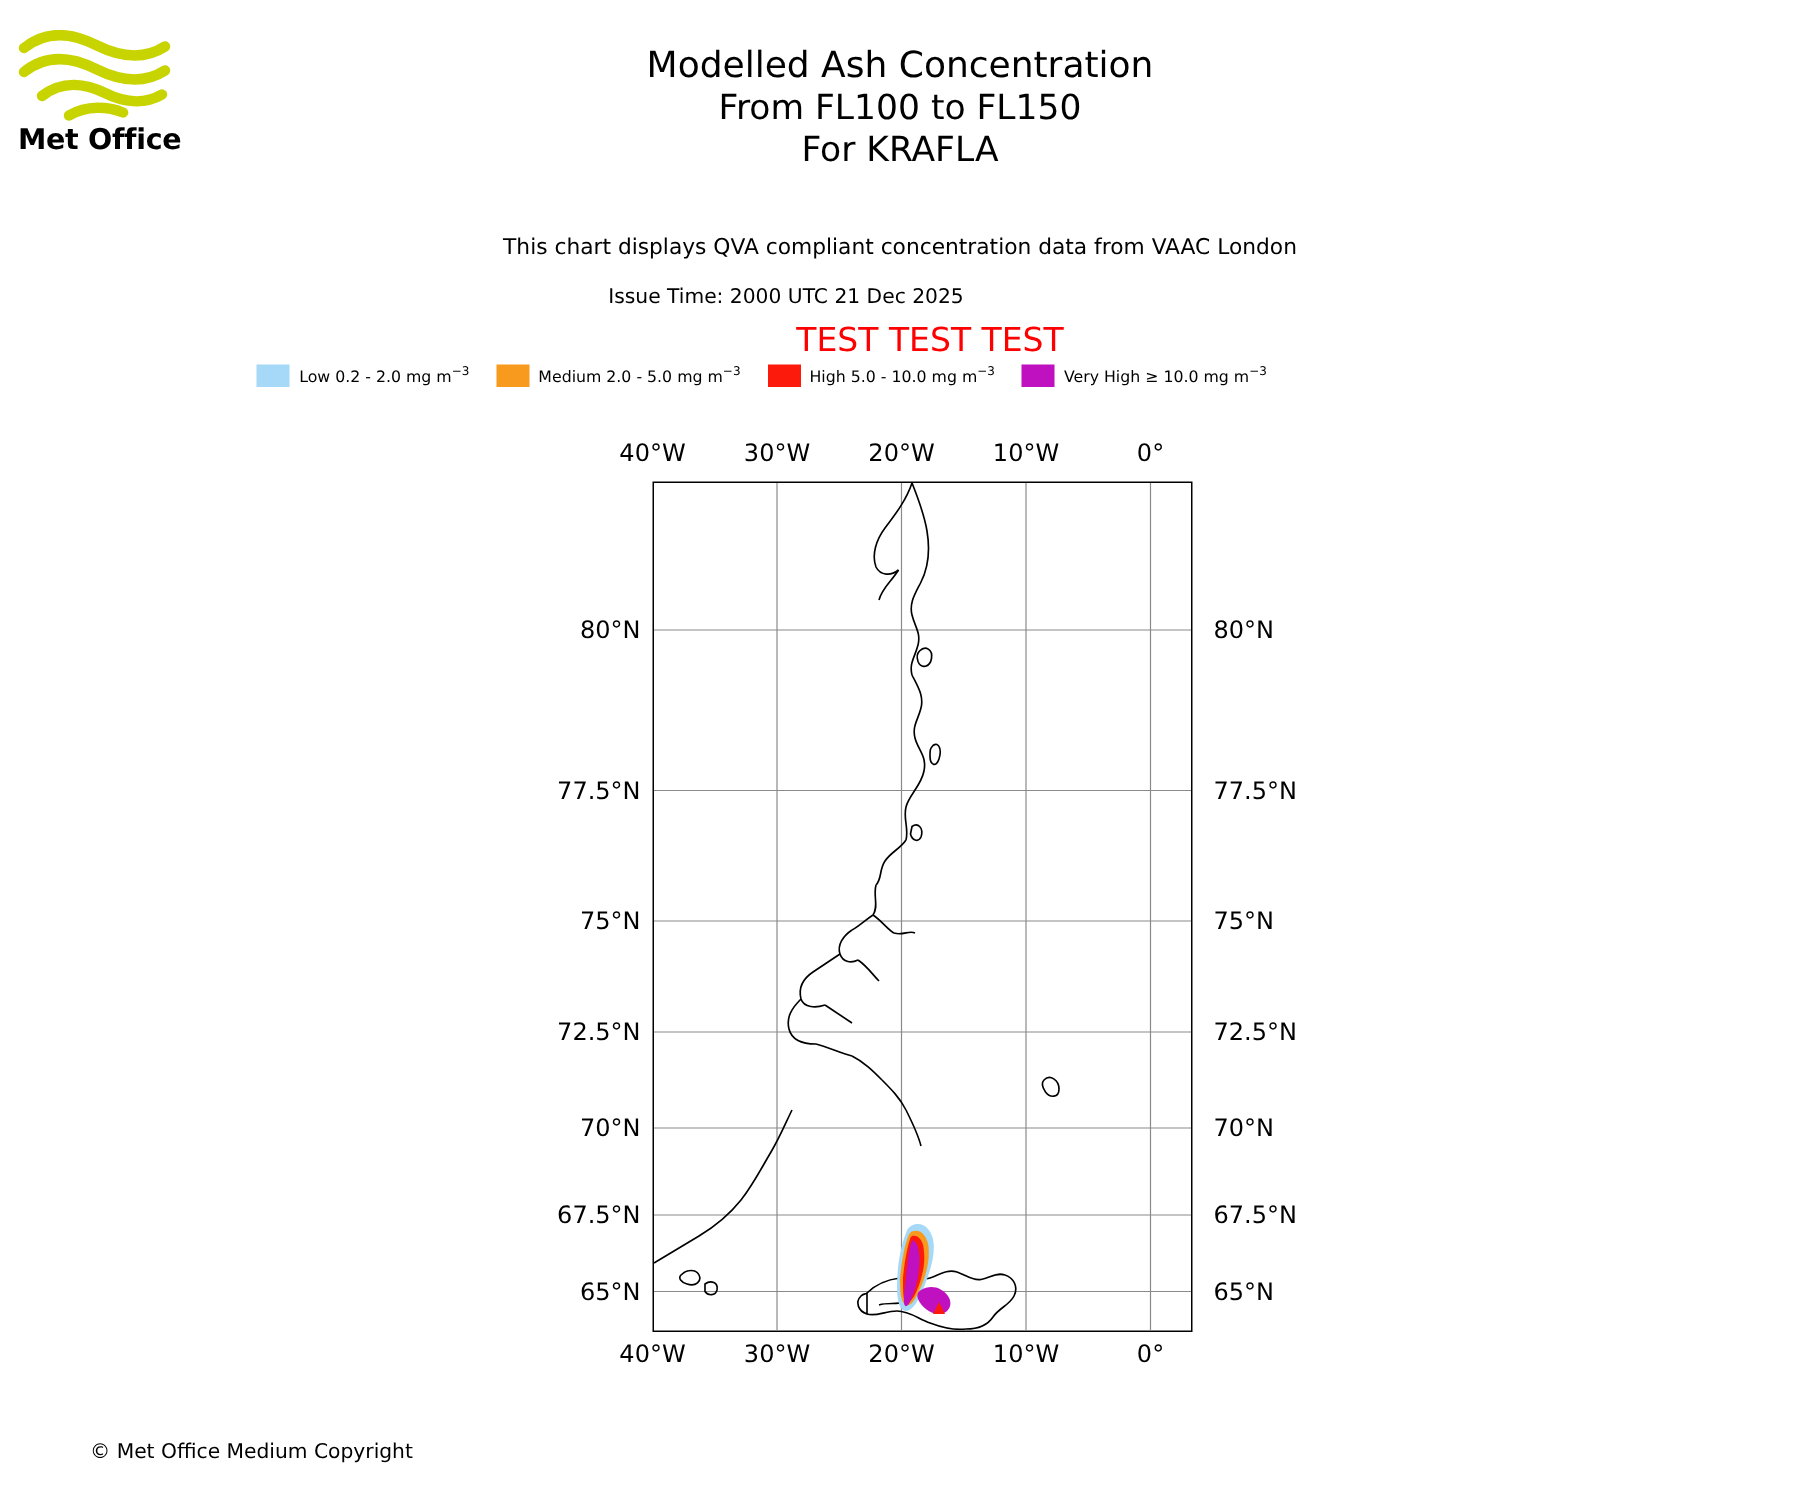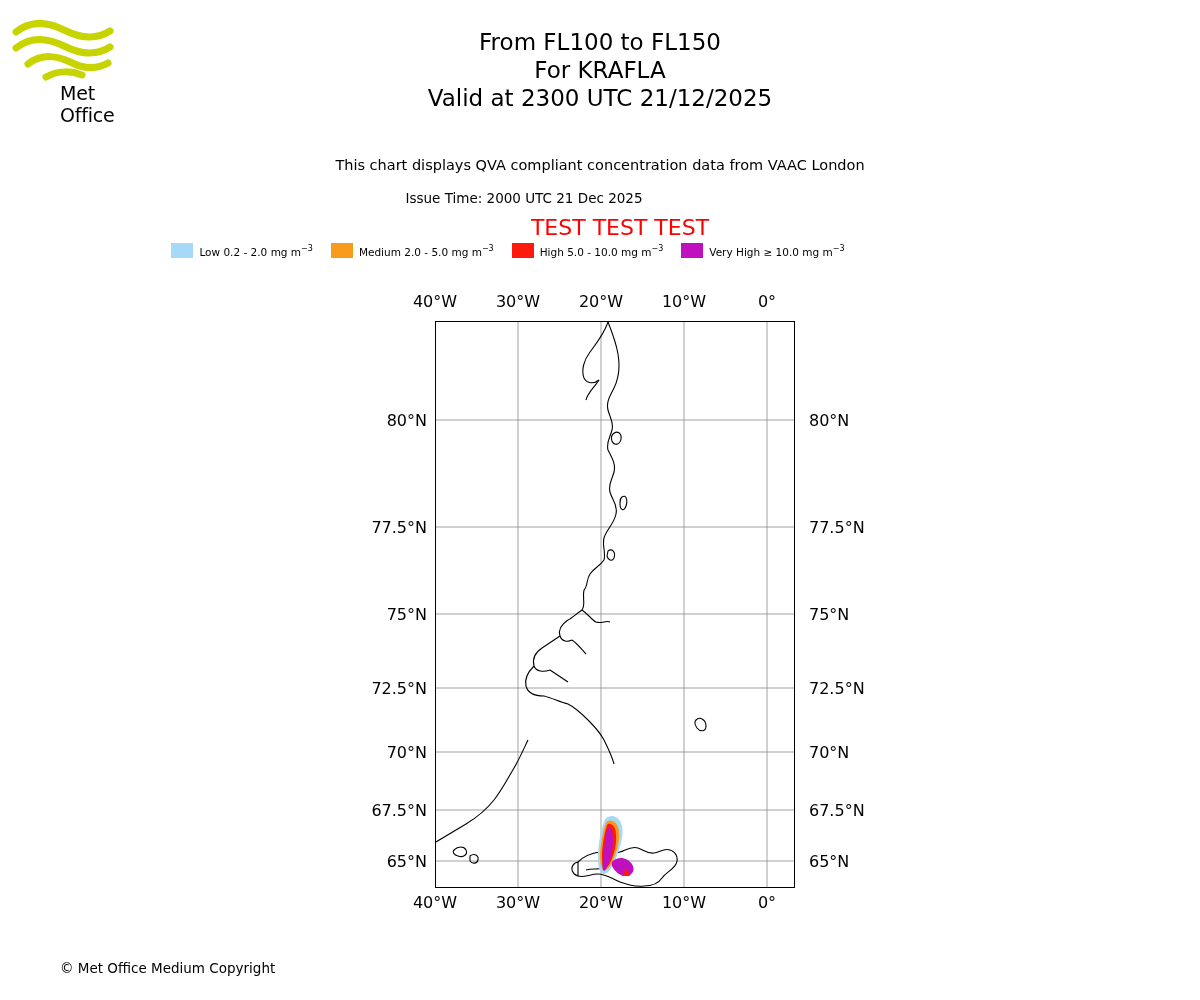--- a/index.html
+++ b/index.html
@@ -22,24 +22,23 @@
     left: 12px;
     top: 20px;
     width: 110px;
     height: 95px;
   }
   #logo .logo-text {
     position: absolute;
     left: 0;
     top: 62px;
     font-size: 19px;
-    font-weight: normal;
+    font-weight: bold;
     letter-spacing: -0.2px;
     color: #000;
-    margin-left: 48px;
   }
 
   
   #title-block {
     position: absolute;
     left: 0;
     top: 28px;
     width: 1200px;
     text-align: center;
   }
@@ -153,23 +152,23 @@
       <path d="M4 12 C 20 -1, 38 3, 52 10 C 68 18, 84 20, 98 11"></path>
       <path d="M4 28 C 20 15, 38 19, 52 26 C 68 34, 84 36, 98 27"></path>
       <path d="M16 44 C 30 33, 46 36, 58 42 C 70 48, 84 50, 96 43"></path>
       <path d="M34 57 C 46 50, 60 51, 70 55"></path>
     </g>
   </svg>
   <div class="logo-text">Met Office</div>
 </div>
 
 <div id="title-block">
+  <div class="title-line first">Modelled Ash Concentration</div>
   <div class="title-line">From FL100 to FL150</div>
   <div class="title-line">For KRAFLA</div>
-  <div class="title-line">Valid at 2300 UTC 21/12/2025</div>
 </div>
 
 <div id="subtitle">This chart displays QVA compliant concentration data from VAAC London</div>
 <div id="issue-time">Issue Time: 2000 UTC 21 Dec 2025</div>
 <div id="test-banner">TEST TEST TEST</div>
 
 <div id="legend">
   <div class="legend-item">
     <span class="legend-swatch" style="background:#a6d8f7"></span>
     <span class="legend-label"><span>Low 0.2 - 2.0 mg m</span><sup>−3</sup></span>

